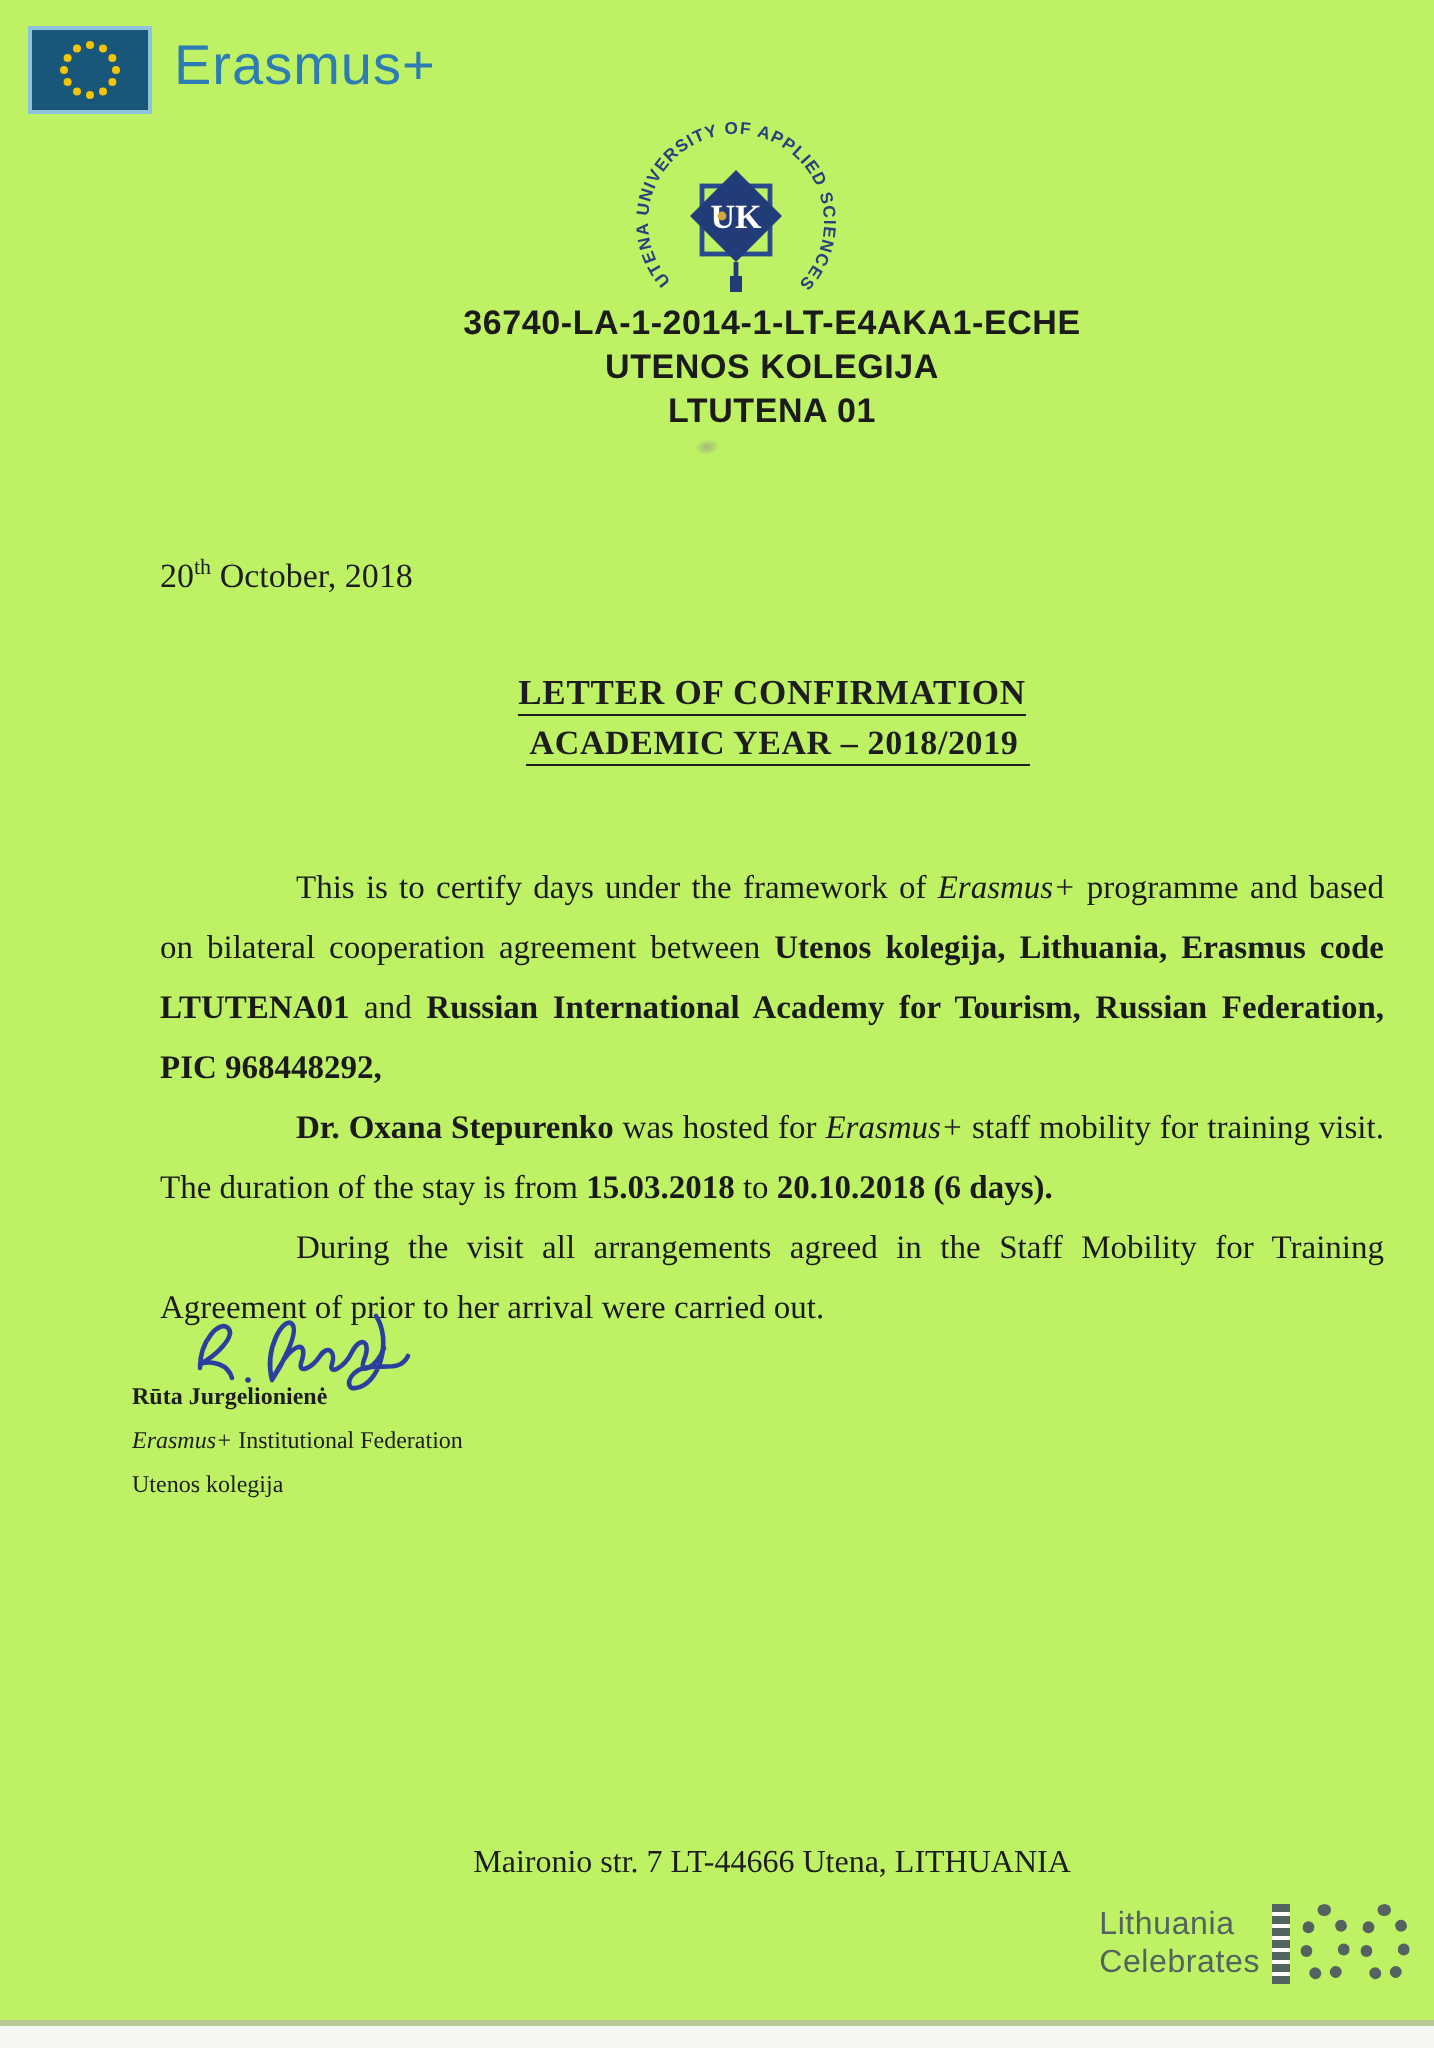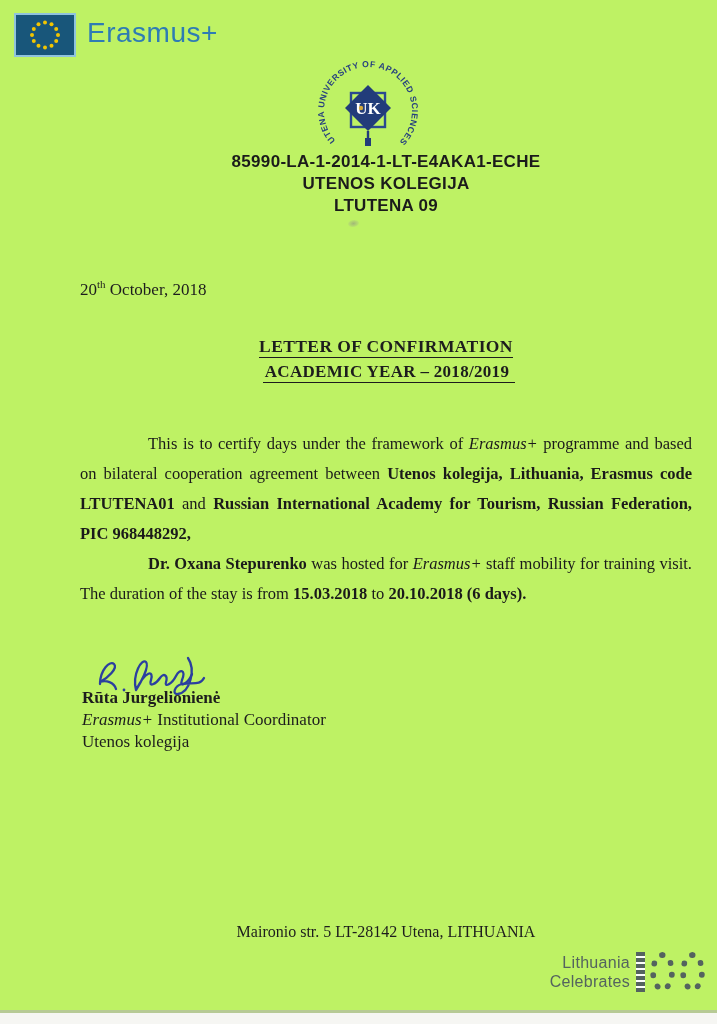--- a/index.html
+++ b/index.html
@@ -49,39 +49,39 @@
   .letter-body {
     position:absolute; left:80px; top:429px; width:612px;
     font-size:16.5px; line-height:30px; text-align:justify; color:#1a1a1a;
   }
   .letter-body p { text-indent:68px; }
   .seg-b { font-weight:bold; }
   .seg-i { font-style:italic; }
 
   
   .signature-svg { position:absolute; left:88px; top:648px; }
-  .sig-block { position:absolute; left:82px; top:687px; font-size:17px; line-height:22px; }
+  .sig-block { position:absolute; left:66px; top:687px; font-size:12px; line-height:22px; }
   .sig-name { font-weight:bold; }
 
   
   .footer {
     position:absolute; left:80px; top:921px; width:612px;
     text-align:center; font-size:16px; line-height:22px;
   }
   .footer a { color:#2a57a5; text-decoration:underline; }
 
   
   .centenary {
     position:absolute; right:12px; top:950px;
     display:flex; align-items:center; gap:6px;
     color:#54635f;
   }
   .centenary-text {
     font-family:"Liberation Sans", sans-serif; font-size:16px; line-height:19px;
-    text-align:right; letter-spacing:0.3px;
+    text-align:left; letter-spacing:0.3px;
   }
   .centenary-100 { display:flex; align-items:center; gap:5px; height:44px; }
   .c-one {
     width:9px; height:40px;
     background:repeating-linear-gradient(180deg,#54635f 0 4px, #fdfdfc 4px 6px);
   }
   .c-zero {
     width:25px; height:40px; border-radius:50%;
     border:6px dotted #54635f;
   }
@@ -125,57 +125,58 @@
     </text>
     <rect x="38" y="37" width="34" height="34" fill="none" stroke="#2a4a8f" stroke-width="2.4"></rect>
     <polygon points="55,29 78,52 55,75 32,52" fill="#223c7a"></polygon>
     <text x="55" y="58" text-anchor="middle" font-family="Liberation Serif, serif" font-weight="bold" font-size="17" fill="#ffffff">UK</text>
     <line x1="55" y1="75" x2="55" y2="82" stroke="#223c7a" stroke-width="2.4"></line>
     <rect x="52" y="82" width="6" height="8" fill="#223c7a"></rect>
     <circle cx="48" cy="52" r="2.2" fill="#d4a93c"></circle>
   </svg>
 
   <div class="header-block">
-    <div>85990-LA-1-2014-1-LT-E4AKA1-ECHE</div>
+    <div>36740-LA-1-2014-1-LT-E4AKA1-ECHE</div>
     <div>UTENOS KOLEGIJA</div>
-    <div>LTUTENA 09</div>
+    <div>LTUTENA 01</div>
   </div>
   <div class="smudge"></div>
 
   <div class="date-line"><span>20</span><sup>th</sup><span> October, 2018</span></div>
 
   <div class="letter-title">
     <span>LETTER OF CONFIRMATION</span>
   </div>
   <div class="academic-year">
     <span>ACADEMIC YEAR – 2018/2019</span>
   </div>
 
   <div class="letter-body">
     <p><span>This is to certify days under the framework of </span><span class="seg-i">Erasmus+</span><span> programme and based on bilateral cooperation agreement between </span><span class="seg-b">Utenos kolegija, Lithuania, Erasmus code LTUTENA01</span><span> and </span><span class="seg-b">Russian International Academy for Tourism, Russian Federation, PIC 968448292,</span></p>
     <p><span class="seg-b">Dr. Oxana Stepurenko</span><span> was hosted for </span><span class="seg-i">Erasmus+</span><span> staff mobility for training visit. The duration of the stay is from </span><span class="seg-b">15.03.2018</span><span> to </span><span class="seg-b">20.10.2018 (6 days).</span></p>
+    <p><span>During the visit all arrangements agreed in the Staff Mobility for Training Agreement of prior to her arrival were carried out.</span></p>
   </div>
 
   <svg class="signature-svg" width="130" height="55" viewBox="0 0 130 55">
     <g fill="none" stroke="#2b3f9f" stroke-width="2.3" stroke-linecap="round" stroke-linejoin="round">
       <path d="M12 36 C12 22 22 12 26 16 C30 20 20 30 12 34 C18 32 26 34 28 41"></path>
       <circle cx="36" cy="42" r="1.4" fill="#2b3f9f" stroke="none"></circle>
       <path d="M48 42 C44 26 54 10 58 14 C62 18 52 36 48 42 C58 22 66 22 63 32 C60 40 68 36 72 30 C76 24 80 28 78 34 C76 40 84 36 88 28 C92 20 98 22 94 32 C91 40 100 36 104 26"></path>
       <path d="M100 10 C108 22 102 44 90 46 C84 47 86 38 94 36 C104 34 112 38 116 30"></path>
     </g>
   </svg>
 
   <div class="sig-block">
     <div class="sig-name">Rūta Jurgelionienė</div>
-    <div><span class="seg-i">Erasmus+</span><span> Institutional Coordinator</span></div>
+    <div><span class="seg-i">Erasmus+</span><span> Institutional Federation</span></div>
     <div>Utenos kolegija</div>
   </div>
 
   <div class="footer">
-    <div>Maironio str. 5 LT-28142 Utena, LITHUANIA</div>
+    <div>Maironio str. 7 LT-44666 Utena, LITHUANIA</div>
   </div>
 
   <div class="centenary" title="100">
     <div class="centenary-text">
       <div>Lithuania</div>
       <div>Celebrates</div>
     </div>
     <div class="centenary-100">
       <div class="c-one"></div>
       <div class="c-zero"></div>

